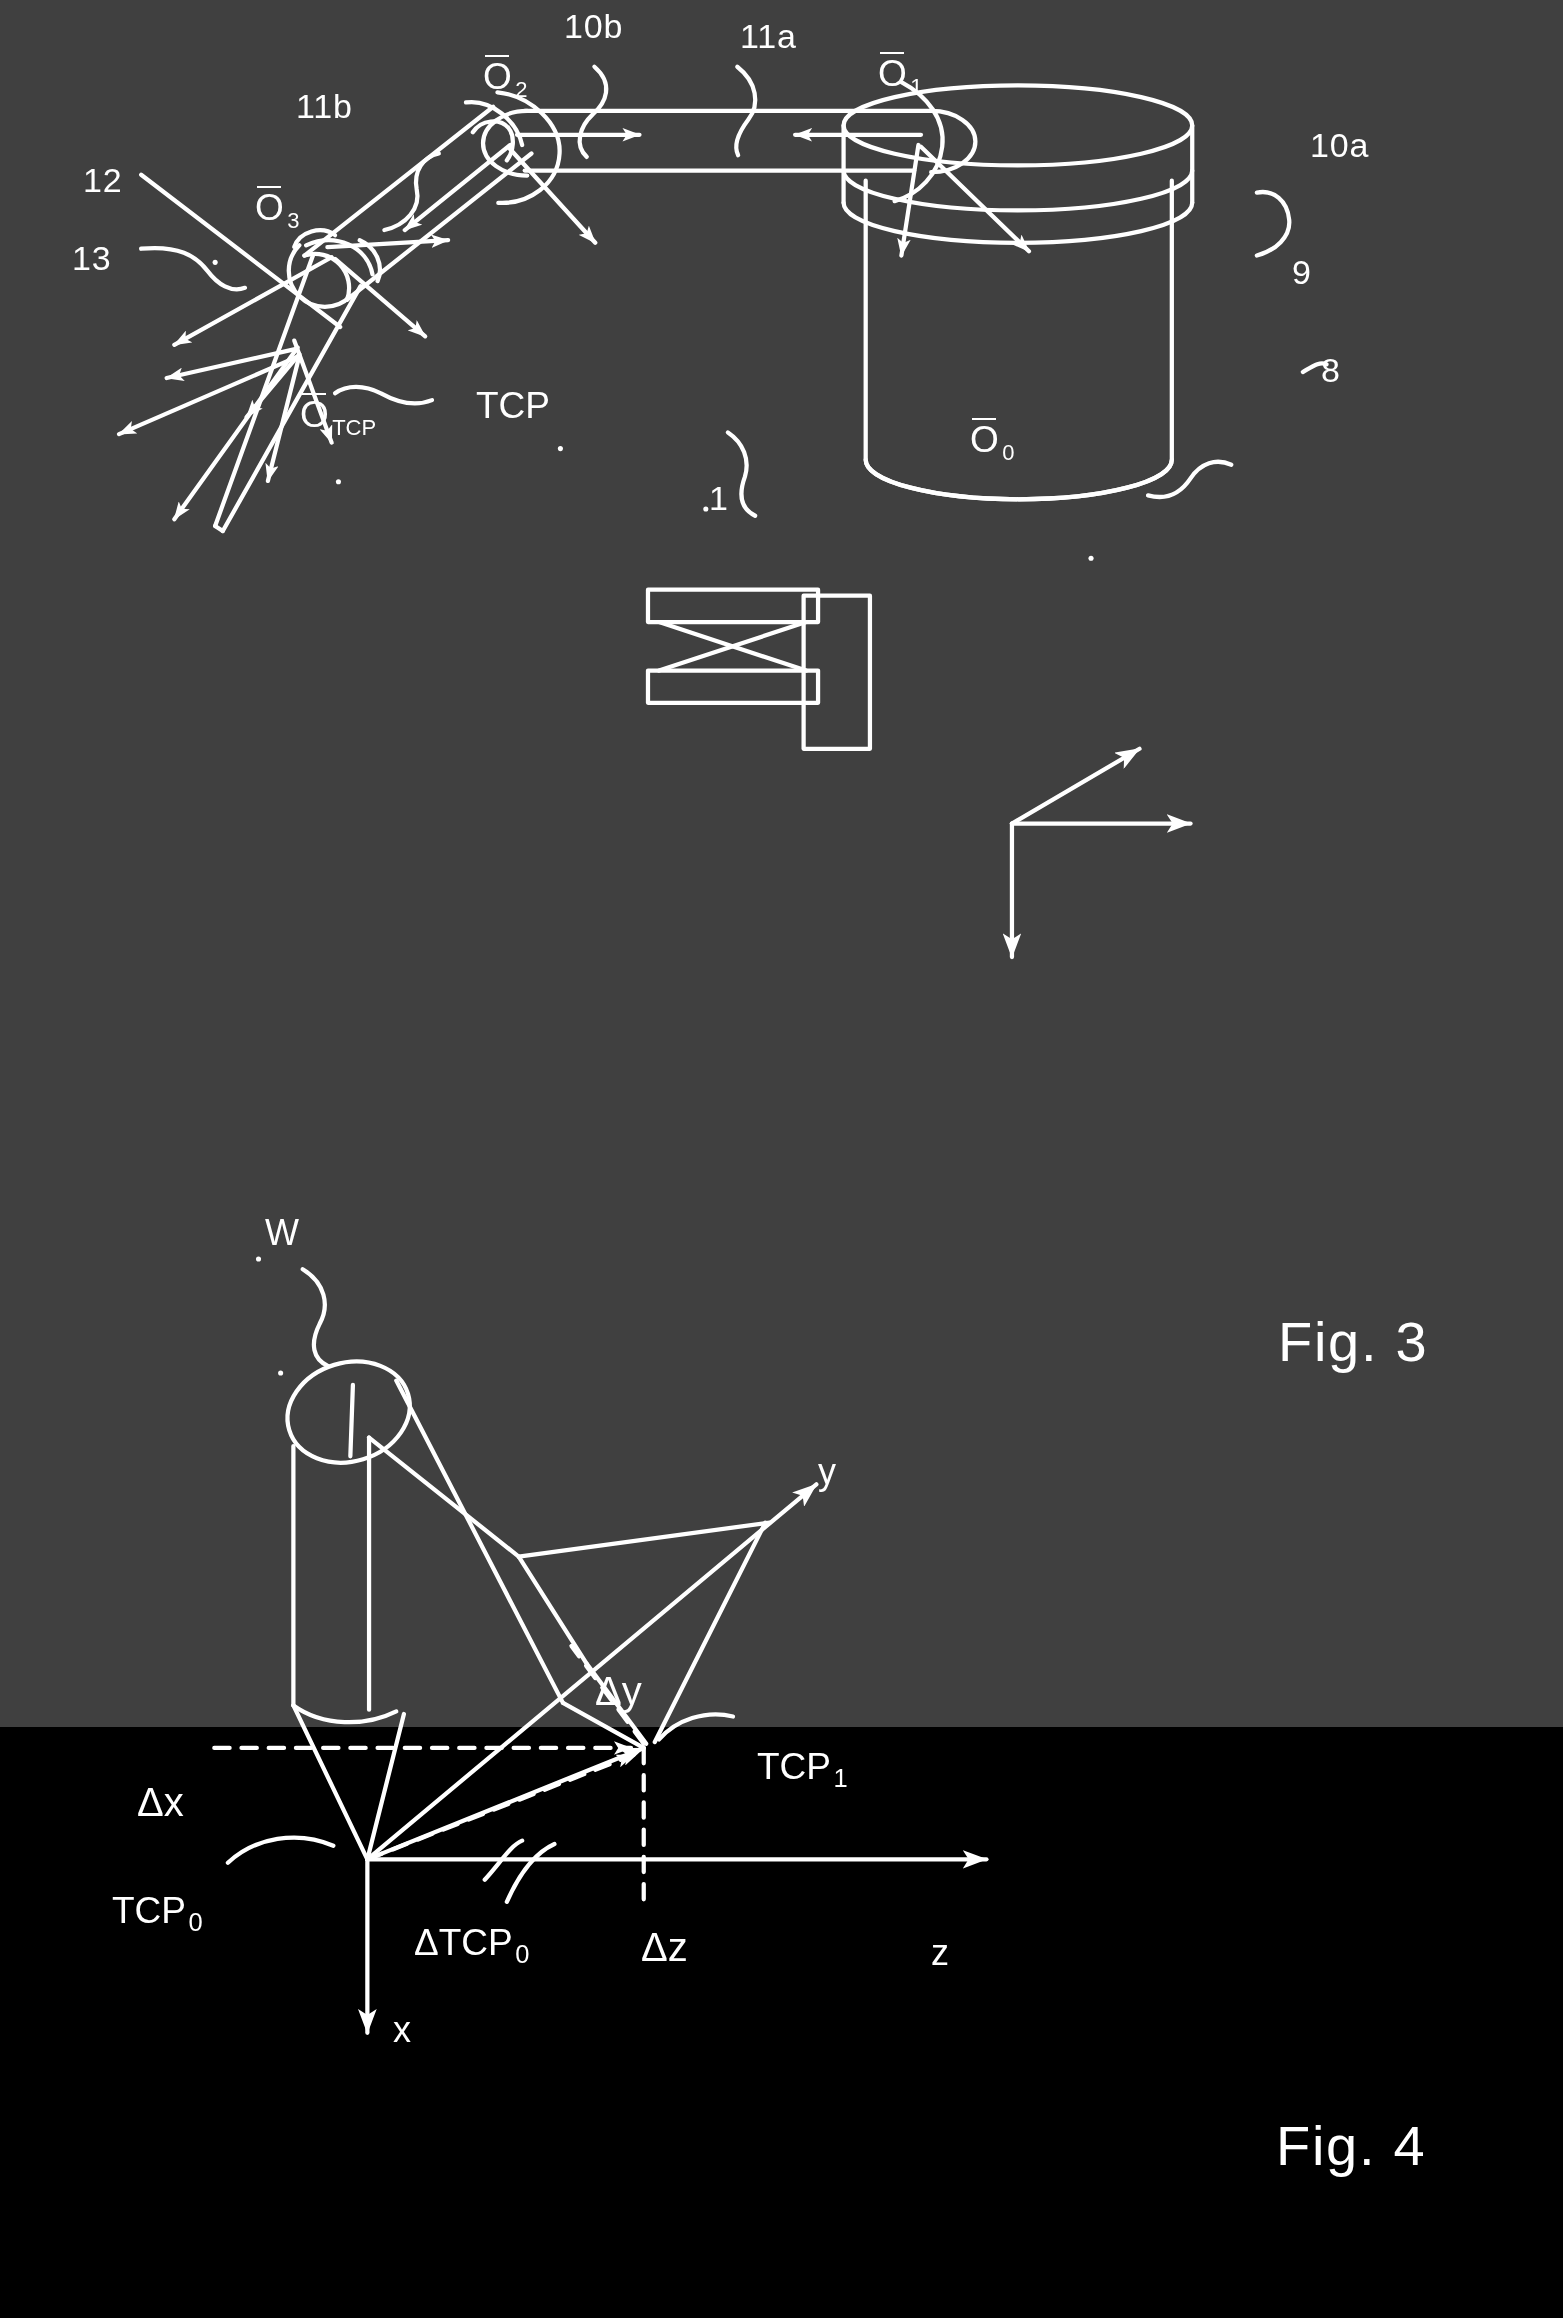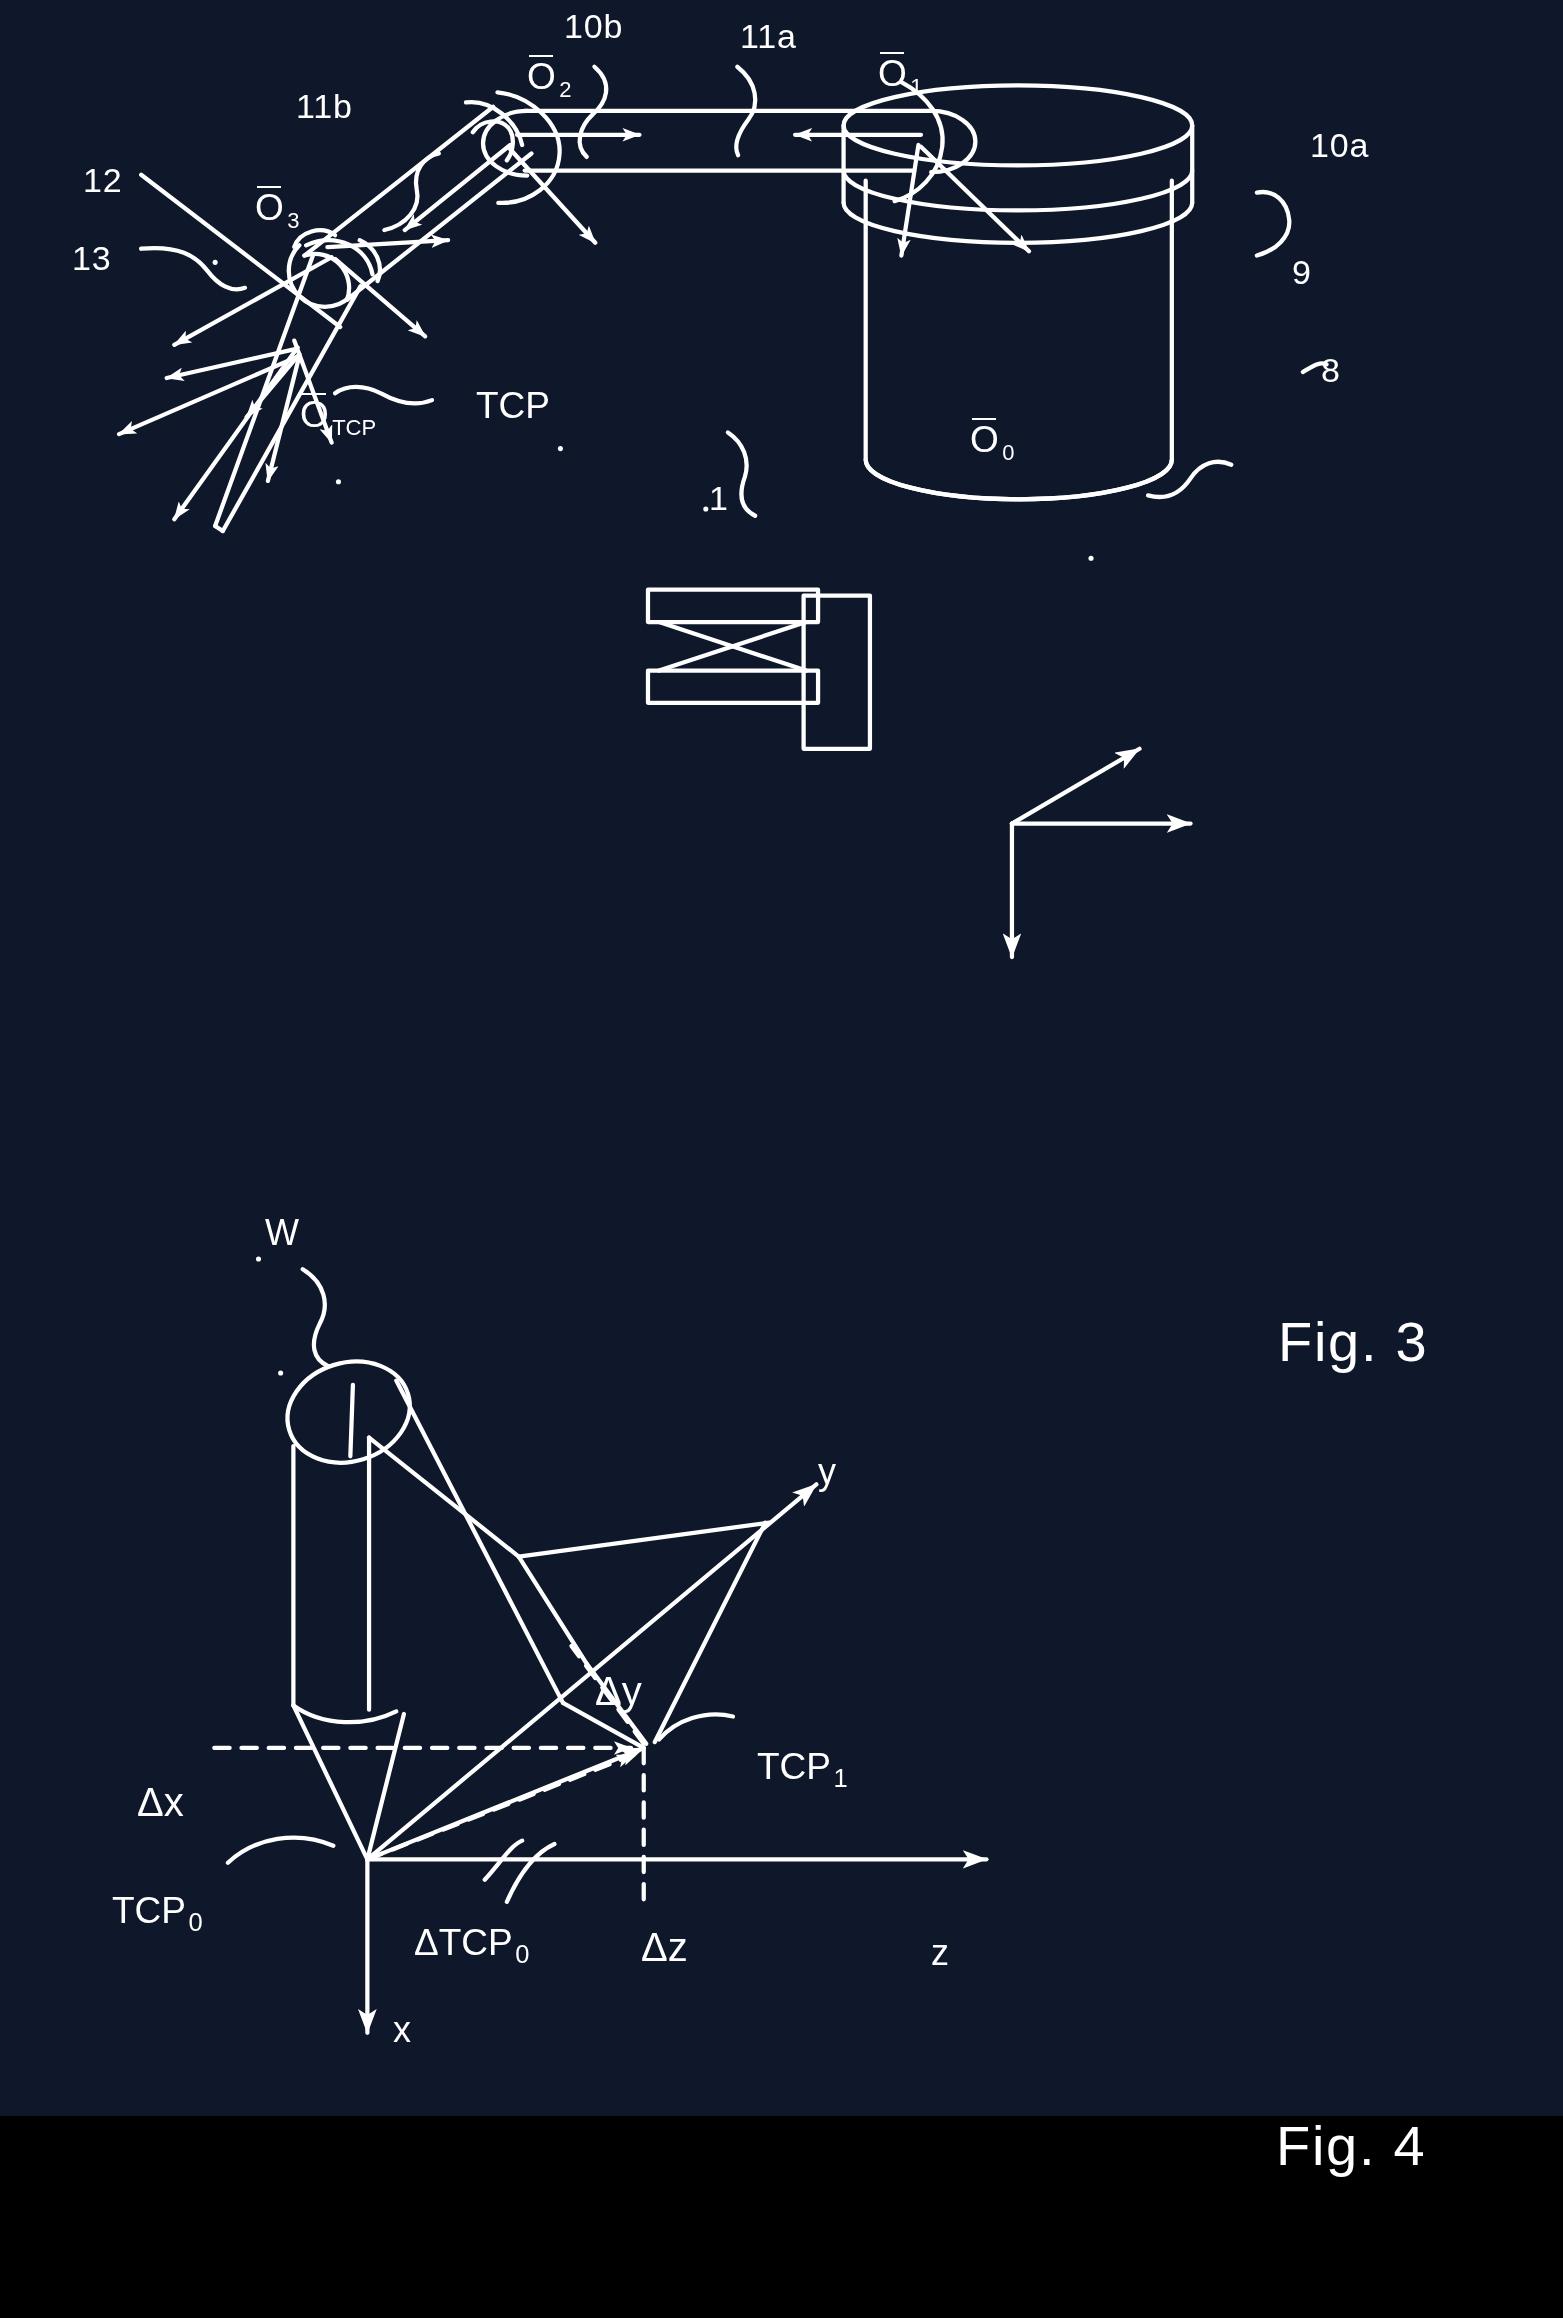--- a/index.html
+++ b/index.html
@@ -12,22 +12,22 @@
     height: 2319px;
     position: relative;
     overflow: hidden;
     font-family: "Liberation Sans", sans-serif;
     color: #ffffff;
   }
   #sheet {
     position: absolute;
     left: 0; top: 0;
     width: 1563px;
-    height: 2116px;
-    background: #0f172a;
+    height: 1727px;
+    background: #404040;
   }
   svg.art {
     position: absolute;
     left: 0; top: 0;
     width: 1563px;
     height: 2319px;
     overflow: visible;
   }
   .lbl {
     position: absolute;
@@ -232,21 +232,21 @@
       <circle cx="304" cy="1480" r="3"></circle>
       <circle cx="330" cy="1614" r="3"></circle>
     </g>
   </svg>
 
   <div class="lbl ref" style="left:564px;top:8.5px;">10b</div>
   <div class="lbl ref" style="left:696px;top:18.7px;margin-left:44px;">11a</div>
 
   <div class="lbl frame-o" style="left:878px;top:43px;margin-top:12px;"><span class="ovl">O</span><span class="sub">1</span></div>
 
-  <div class="lbl frame-o" style="left:483px;top:58px;margin-left:44px;"><span class="ovl">O</span><span class="sub">2</span></div>
+  <div class="lbl frame-o" style="left:483px;top:58px;"><span class="ovl">O</span><span class="sub">2</span></div>
 
   <div class="lbl ref" style="left:296px;top:89px;">11b</div>
   <div class="lbl ref" style="left:1310px;top:128px;">10a</div>
   <div class="lbl ref" style="left:83px;top:163px;">12</div>
 
   <div class="lbl frame-o" style="left:255px;top:189px;"><span class="ovl">O</span><span class="sub">3</span></div>
 
   <div class="lbl ref" style="left:72px;top:241px;">13</div>
   <div class="lbl ref" style="left:1292px;top:255px;">9</div>
   <div class="lbl ref" style="left:1321px;top:353px;">8</div>

